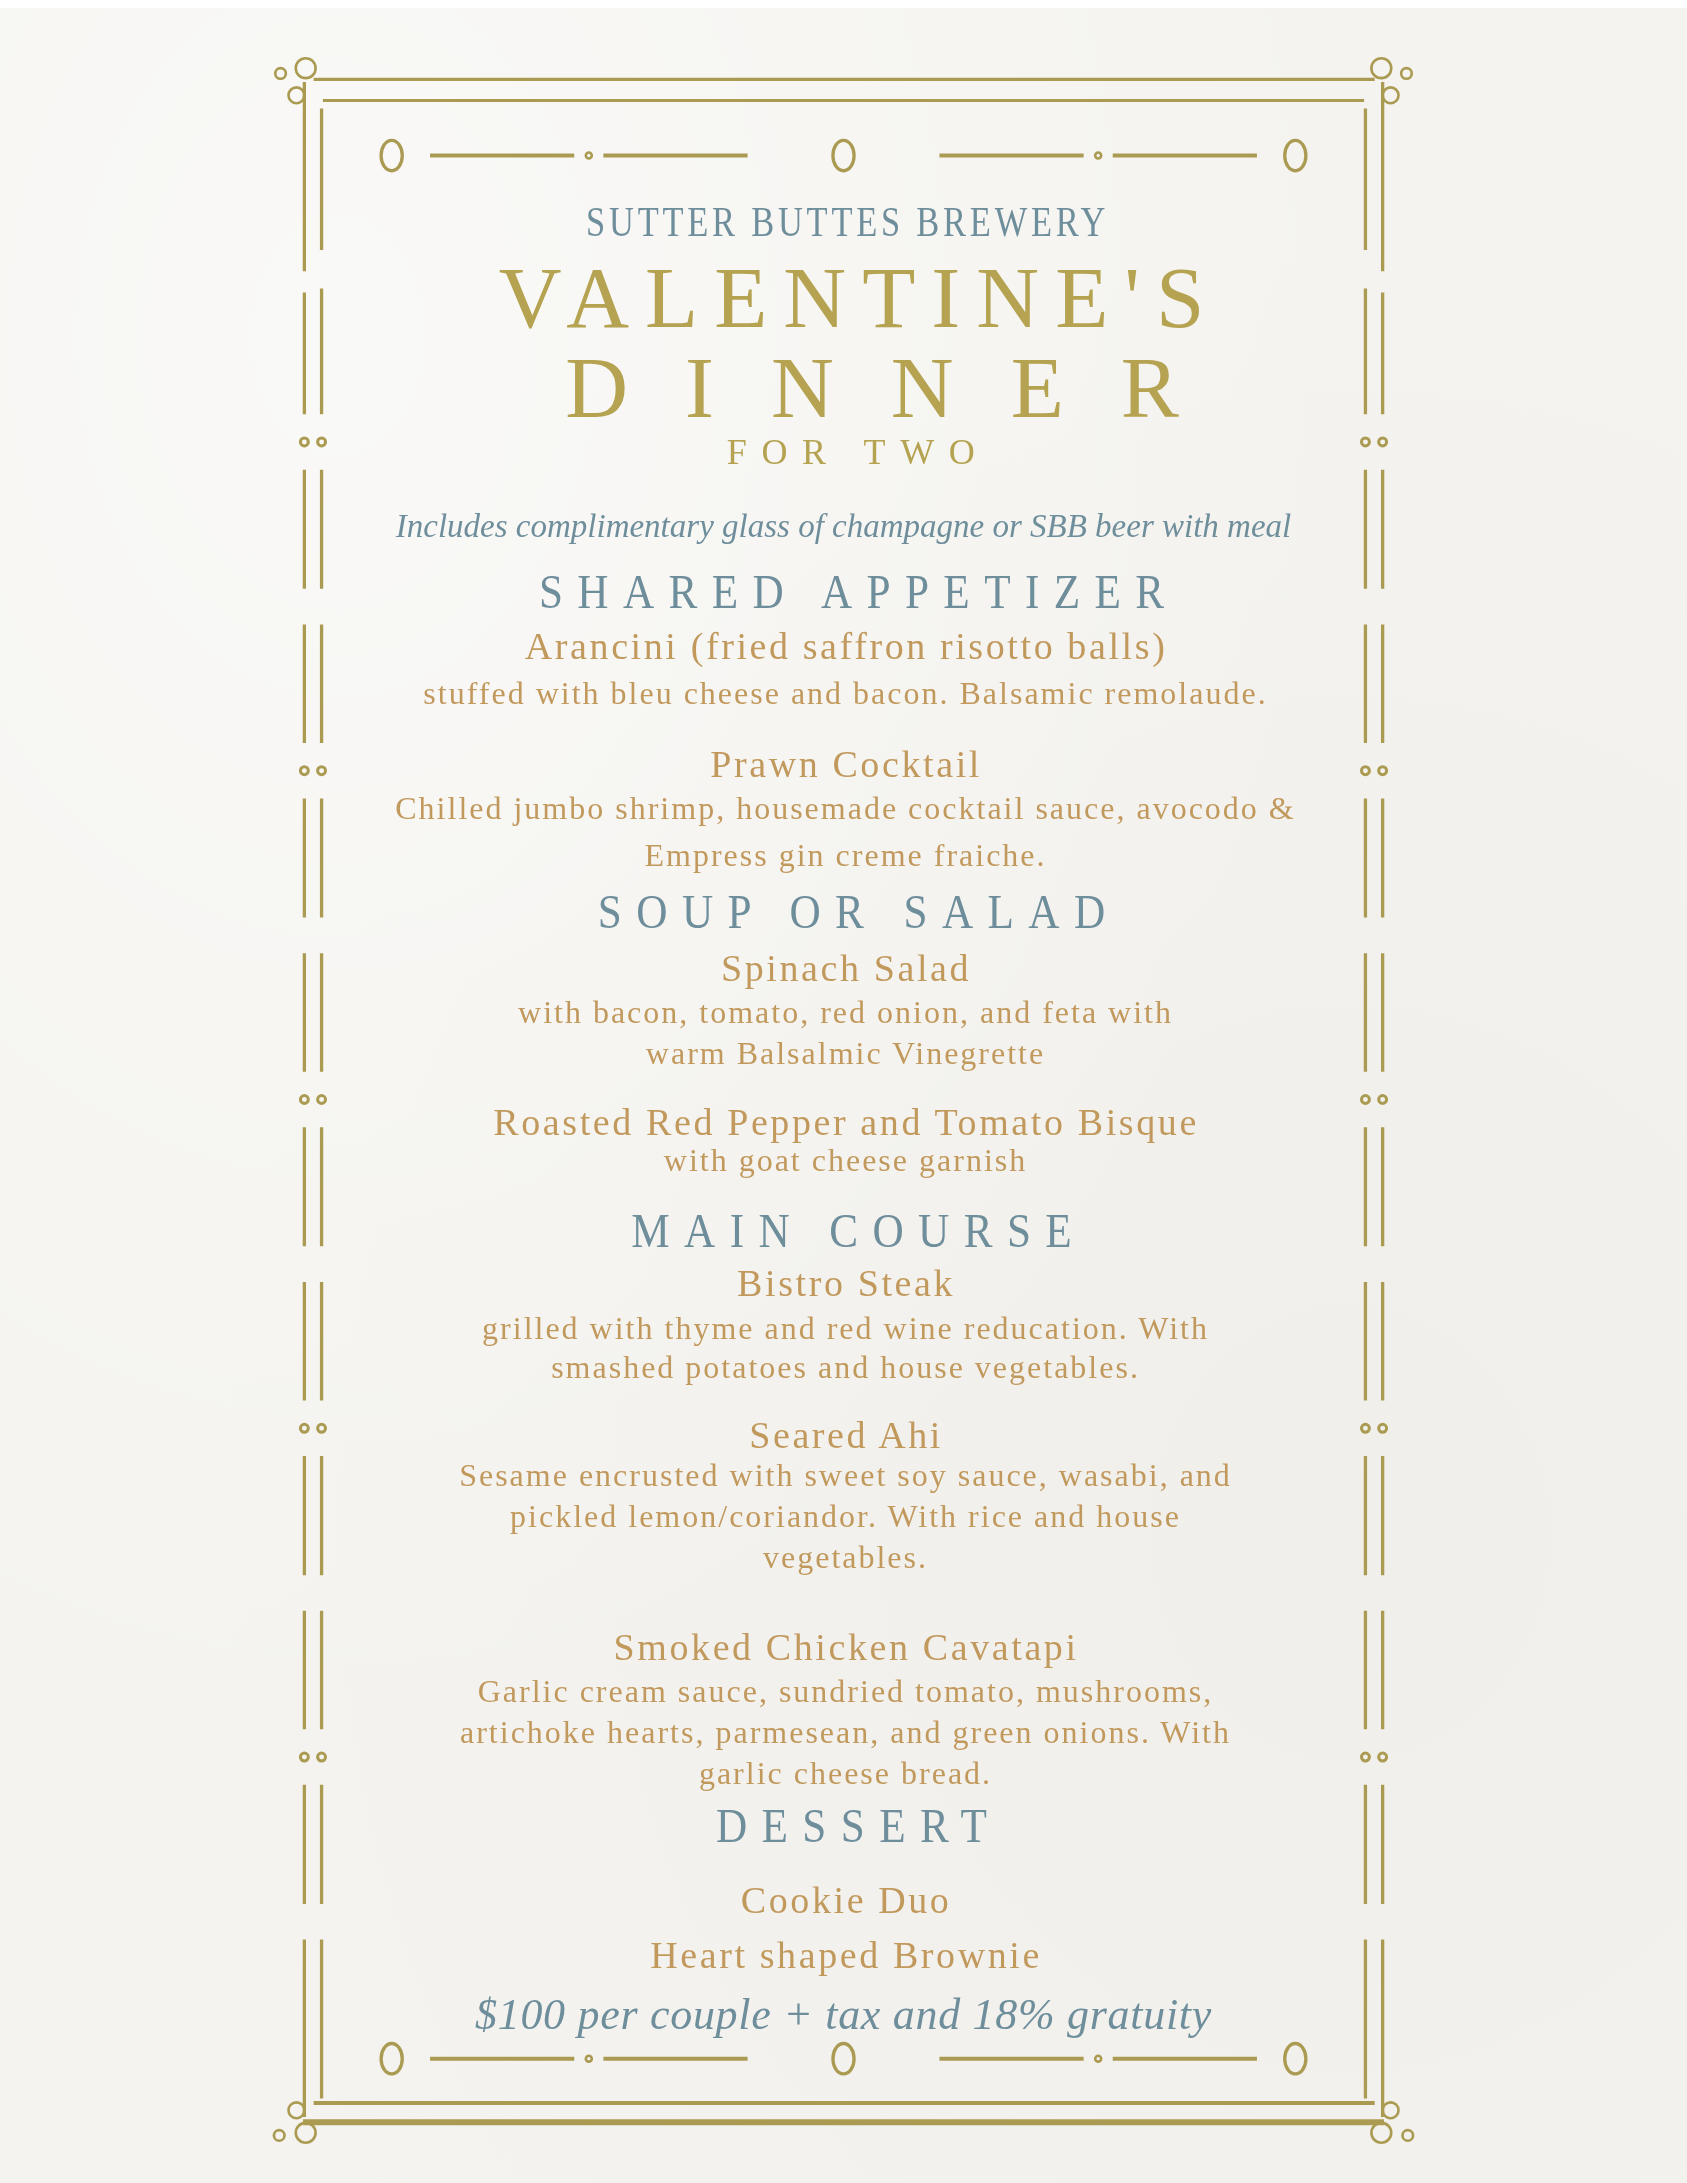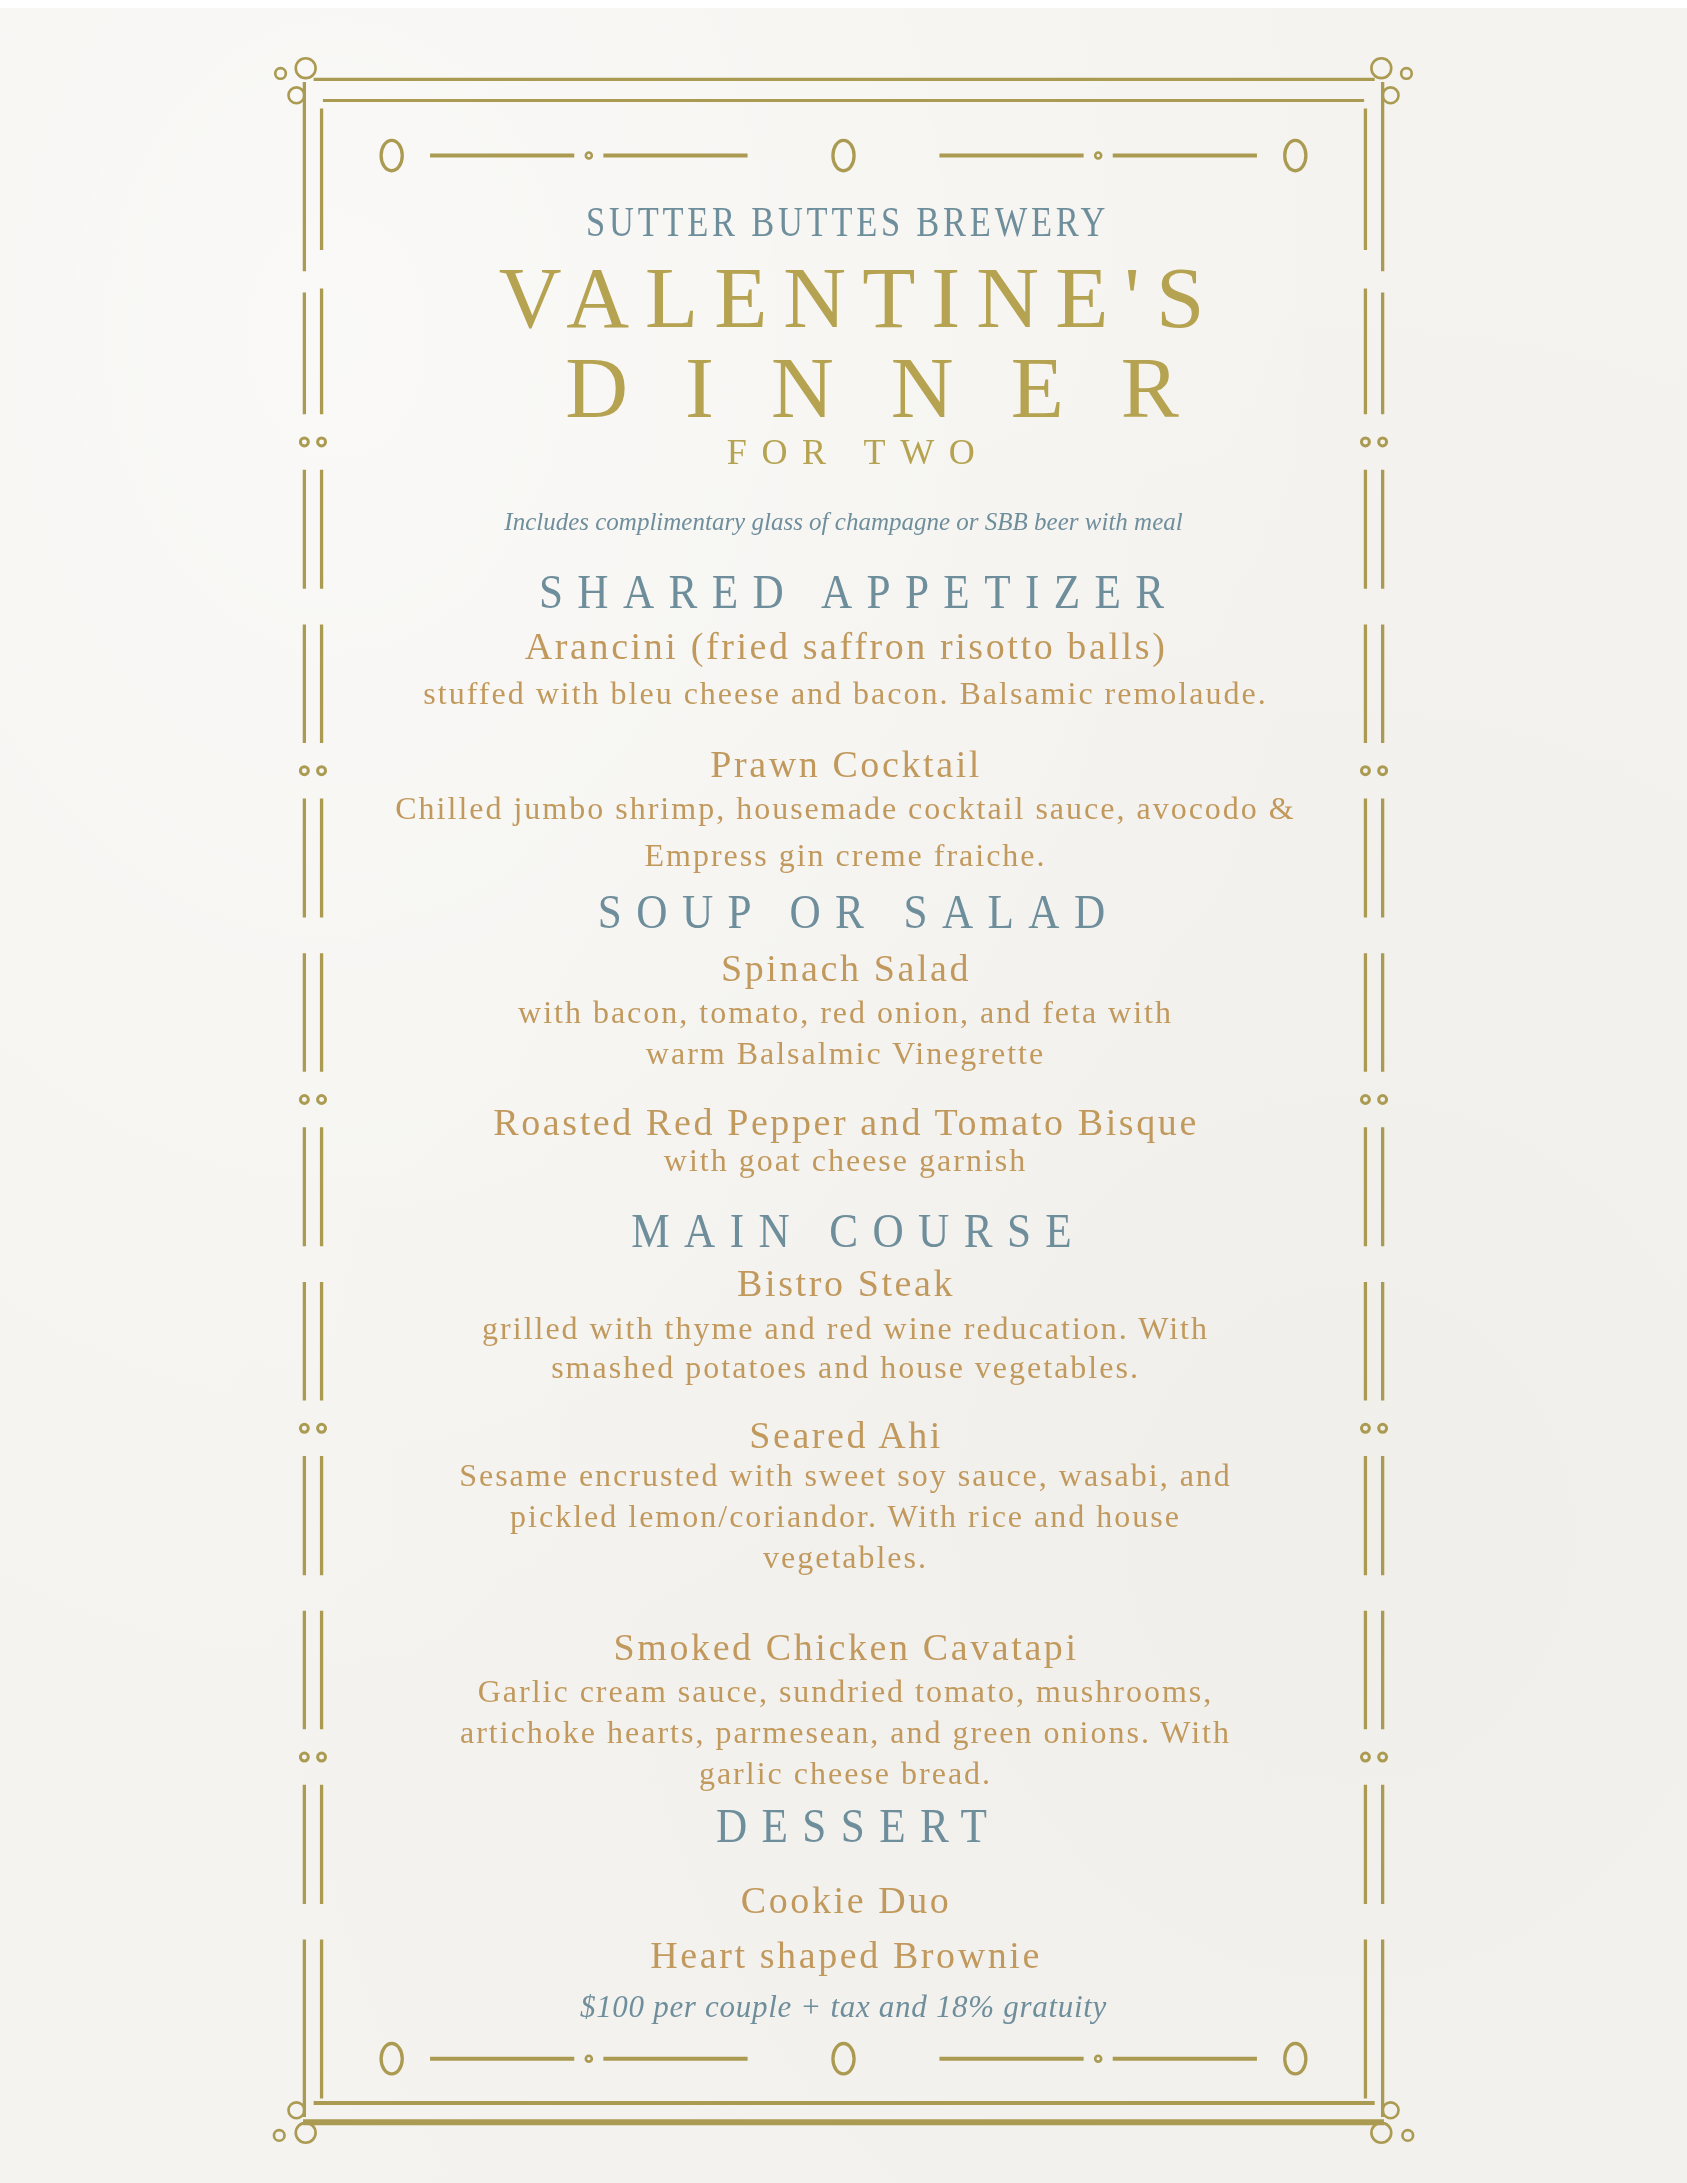--- a/index.html
+++ b/index.html
@@ -16,25 +16,25 @@
   }
   .border-svg{position:absolute;top:0;left:0;width:1687px;height:2183px;}
   .ln{
     position:absolute;left:0;width:1687px;
     text-align:center;white-space:nowrap;line-height:1.12;
   }
   .brewery{font-size:42px;letter-spacing:4.6px;padding-left:4.6px;color:#6f8e9c;transform:scaleX(.82);}
   .title{font-size:87px;line-height:93px;letter-spacing:16px;padding-left:16px;color:#b5a351;}
   .dinner{letter-spacing:57px;padding-left:57px;}
   .fortwo{font-size:36px;letter-spacing:14.6px;padding-left:14.6px;color:#b5a351;}
-  .note{font-size:25px;font-style:italic;letter-spacing:0px;color:#6f8e9c;}
+  .note{font-size:33px;font-style:italic;letter-spacing:0px;color:#6f8e9c;}
   .sec{font-size:48px;line-height:53px;letter-spacing:16px;padding-left:16px;color:#6f8e9c;transform:scaleX(.9);}
   .item{font-size:38px;line-height:44px;letter-spacing:2.6px;padding-left:2.6px;color:#c2995d;}
   .desc{font-size:32px;line-height:38px;letter-spacing:2px;padding-left:2px;color:#c2995d;}
-  .price{font-size:31px;font-style:italic;letter-spacing:0.7px;color:#6f8e9c;}
+  .price{font-size:44px;font-style:italic;letter-spacing:0.7px;color:#6f8e9c;}
 </style>
 </head>
 <body>
 
 <div class="page">
 
   <svg class="border-svg" viewBox="0 0 2550 3300" fill="none" stroke="#ab9b52">
 
     <g>
       <line x1="474" y1="108" x2="2078" y2="108" stroke-width="5"></line>

